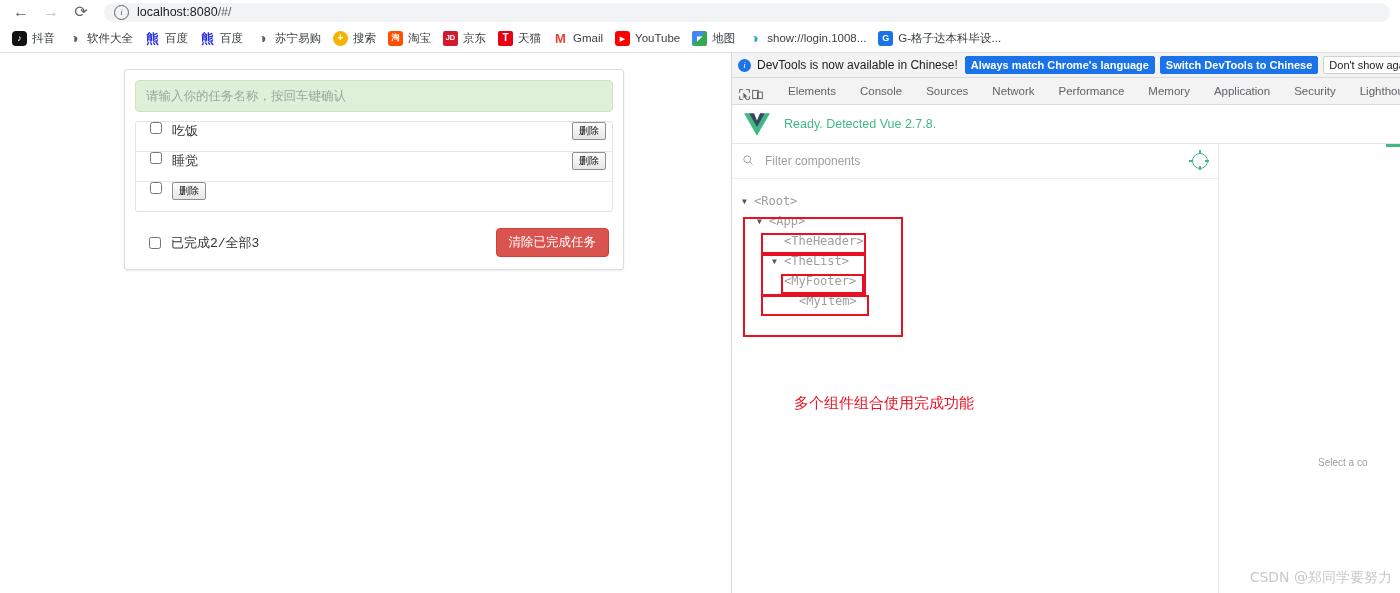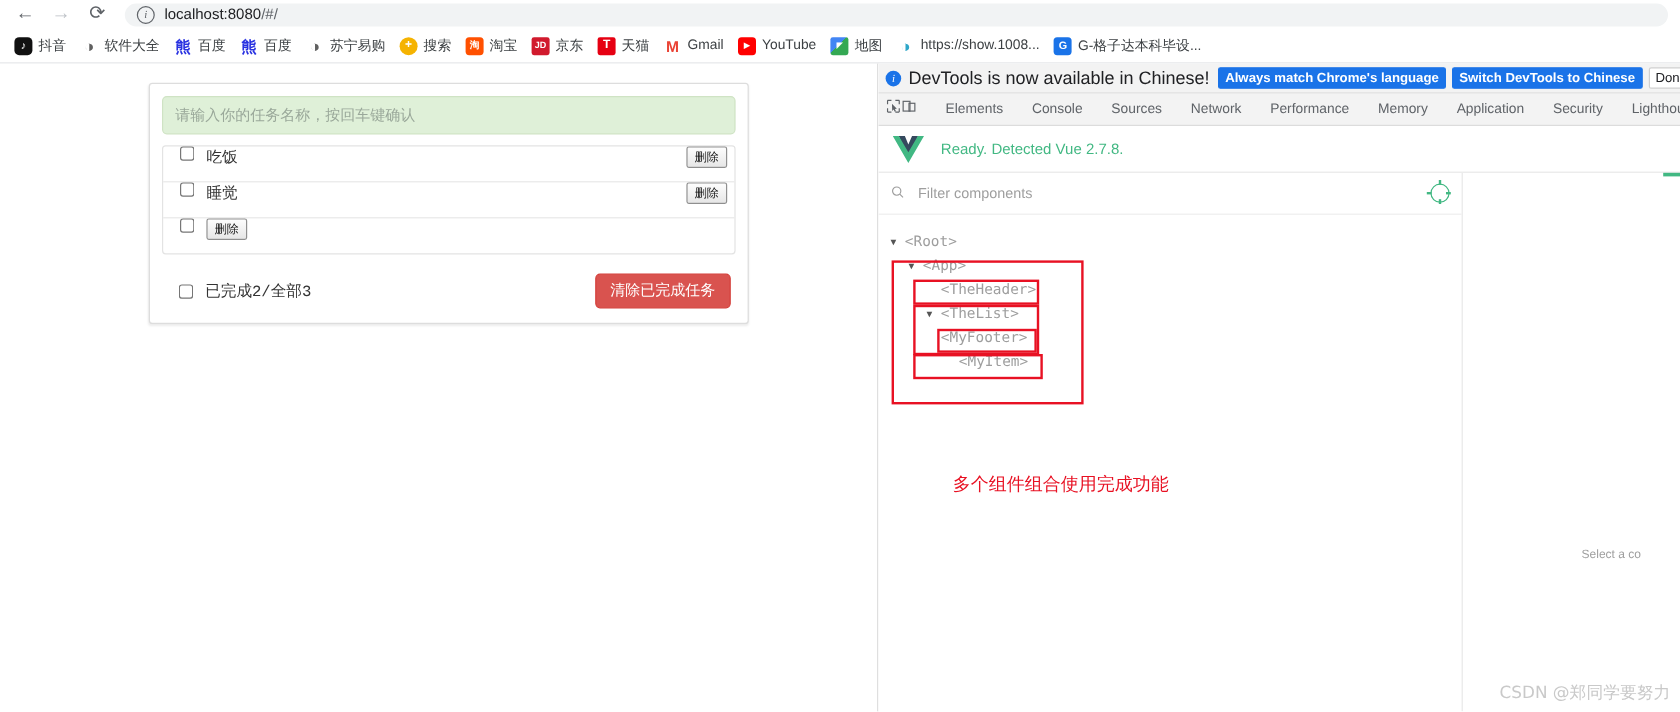--- a/index.html
+++ b/index.html
@@ -69,26 +69,26 @@
     padding:5px 12px;border-radius:4px;cursor:pointer;
     font-family:"DejaVu Sans","Liberation Sans",sans-serif;}
 
   
   .devtools{position:absolute;left:732px;top:53px;width:668px;height:540px;background:#fff;overflow:hidden;}
   .dt-banner{height:24px;display:flex;align-items:center;gap:0;padding:0 6px;
     background:#f3f3f3;border-bottom:1px solid #dcdcdc;}
   .dt-banner .inf{width:13px;height:13px;border-radius:50%;background:#1a73e8;color:#fff;
     font-size:9px;display:flex;align-items:center;justify-content:center;margin-right:6px;
     font-family:"Liberation Serif",serif;font-style:italic;flex:0 0 auto;}
-  .dt-banner .msg{font-size:15px;color:#202124;margin-right:7px;white-space:nowrap;}
+  .dt-banner .msg{font-size:12px;color:#202124;margin-right:7px;white-space:nowrap;}
   .bbtn{font-size:11px;padding:2px 5px;border-radius:2px;white-space:nowrap;margin-right:5px;cursor:pointer;}
   .bbtn.primary{background:#1a73e8;color:#fff;border:1px solid #1a73e8;font-weight:bold;}
   .bbtn.ghost{background:#fff;color:#202124;border:1px solid #d0d0d0;}
 
-  .dt-tabs{height:26px;display:flex;align-items:flex-start;background:#f3f3f3;
+  .dt-tabs{height:26px;display:flex;align-items:flex-end;background:#f3f3f3;
     border-bottom:1px solid #dcdcdc;padding-left:6px;}
   .dt-ico{width:22px;height:20px;display:flex;align-items:center;justify-content:center;
     color:#5f6368;cursor:pointer;}
   .dt-sep{width:1px;height:15px;background:#ccc;margin:0 8px 0 4px;}
   .dt-tab{font-size:11.5px;color:#5f6368;padding:0 12px;height:26px;line-height:26px;white-space:nowrap;cursor:pointer;}
 
   .vue-head{height:38px;display:flex;align-items:center;padding-left:12px;background:#fff;
     border-bottom:1px solid #e8e8e8;}
   .vue-logo{width:26px;height:23px;margin-right:14px;flex:0 0 auto;}
   .vue-status{font-size:12.5px;color:#42b883;}
@@ -181,21 +181,21 @@
     <div class="bm">
         <span class="fav yt">▶</span>
         <span class="lbl">YouTube</span>
       </div>
     <div class="bm">
         <span class="fav map">◤</span>
         <span class="lbl">地图</span>
       </div>
     <div class="bm">
         <span class="fav login">◑</span>
-        <span class="lbl">https://show.1008...</span>
+        <span class="lbl">show://login.1008...</span>
       </div>
     <div class="bm">
         <span class="fav gz">G</span>
         <span class="lbl">G-格子达本科毕设...</span>
       </div>
   </div>
 
   <div class="viewport">
     <div class="todo-wrap">
 

